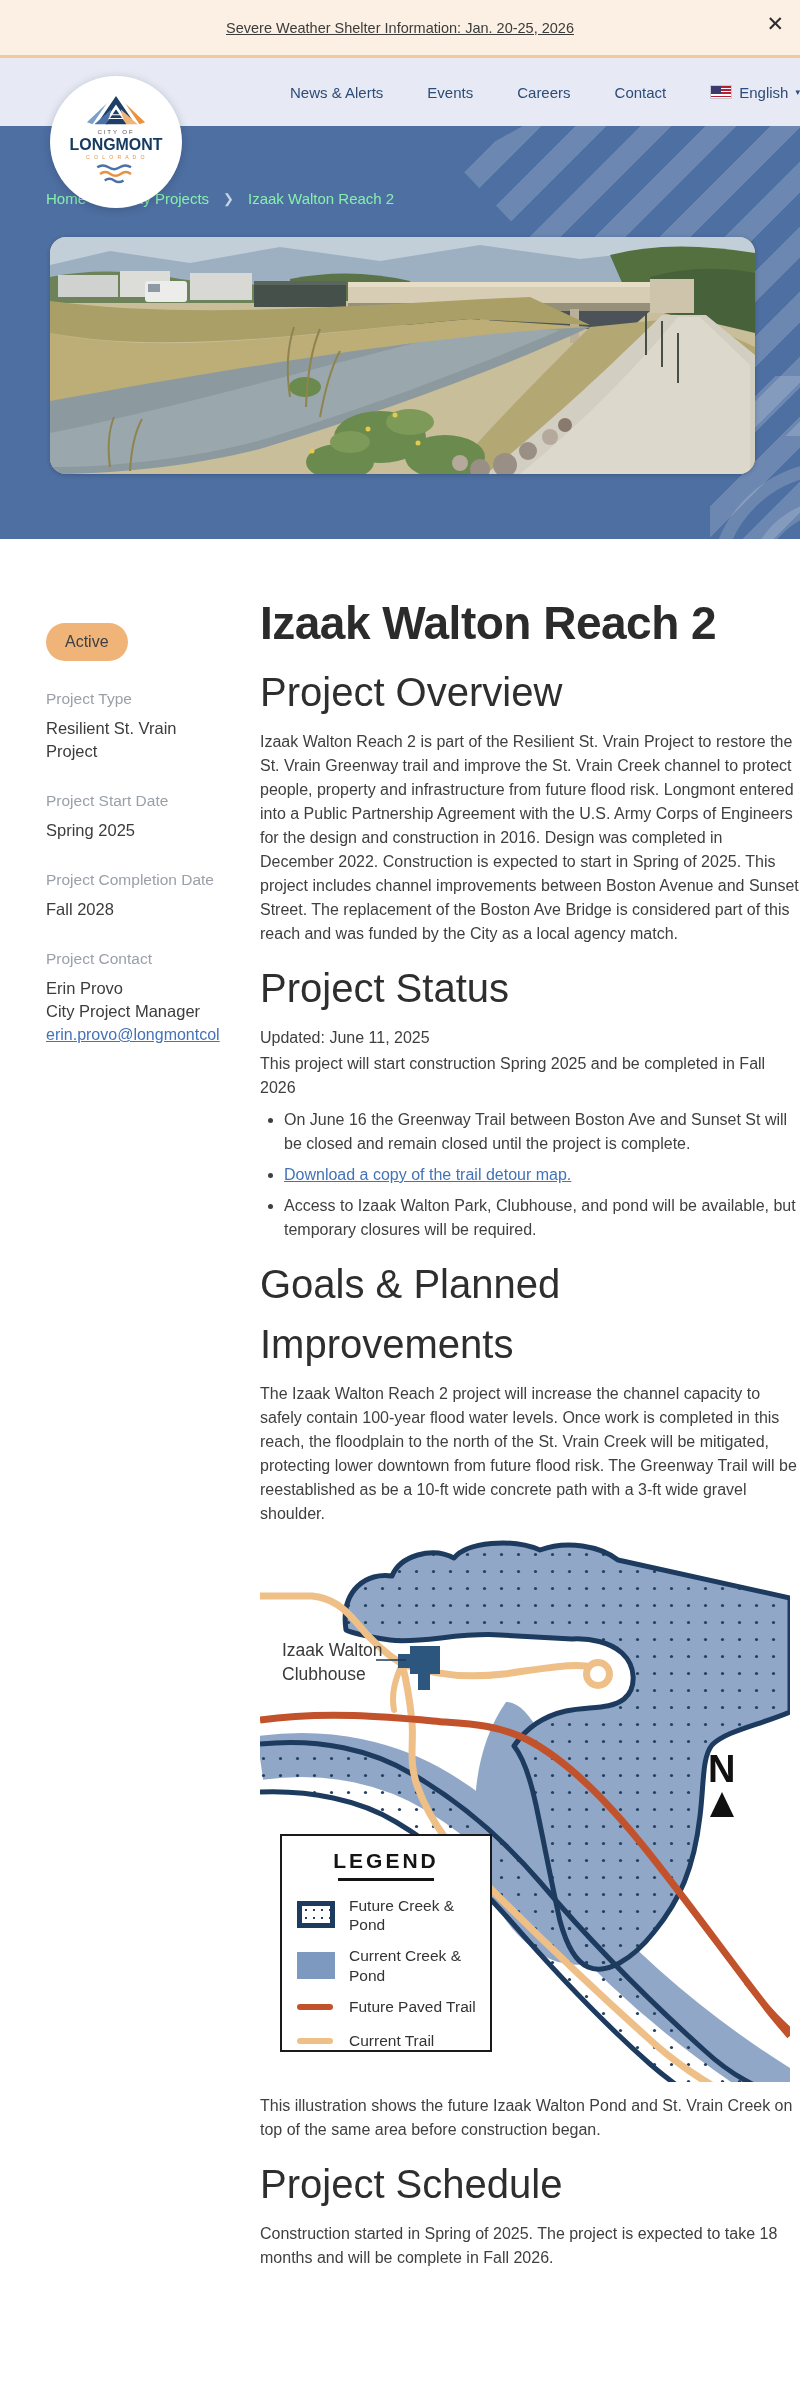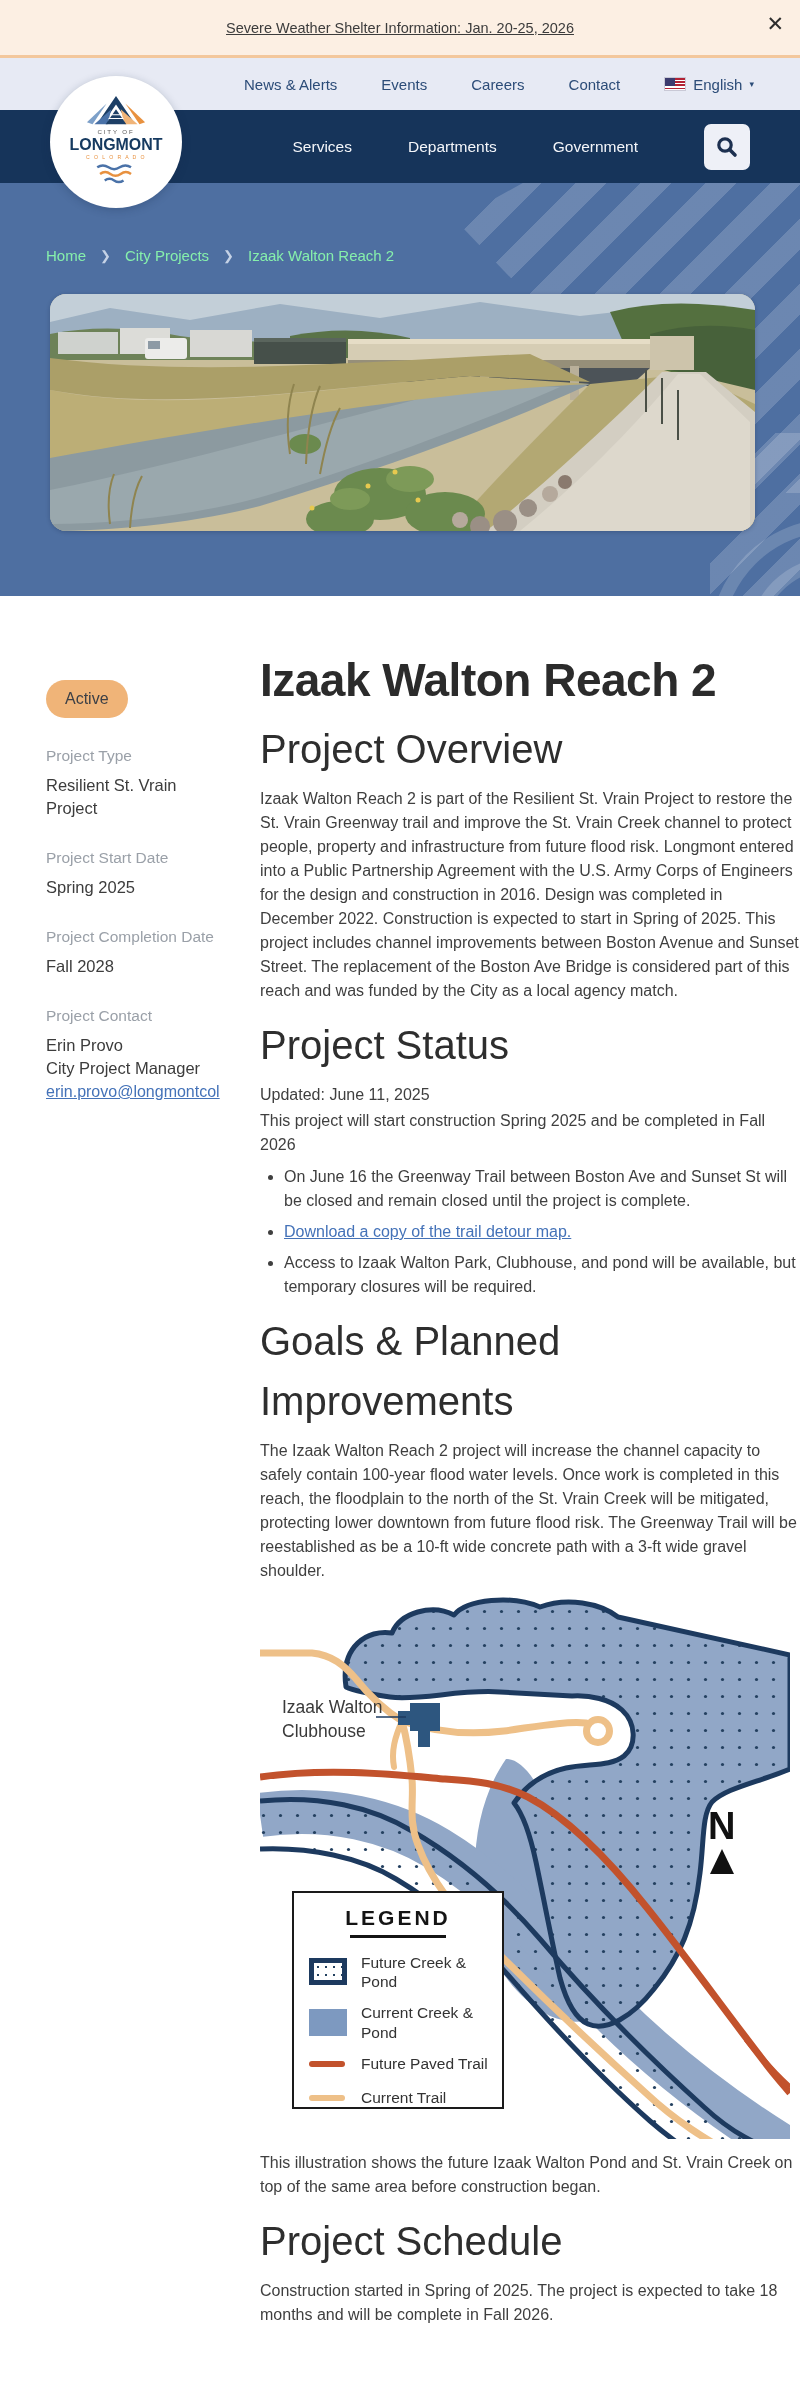--- a/index.html
+++ b/index.html
@@ -7,22 +7,22 @@
   .page { position:relative; width:800px; height:2400px; margin:0 auto; background:#fff; overflow:hidden; }
 
   
   .banner { position:relative; height:58px; background:#fcefe3; border-bottom:3px solid #f3c79c;
             display:flex; align-items:center; justify-content:center; }
   .banner a { color:#3c3c3c; font-size:14.5px; text-decoration:underline; }
   .banner .close { position:absolute; right:16px; top:13px; font-size:21px; color:#2d2d2d;
                    cursor:pointer; line-height:1; font-weight:400; }
 
   
-  .utility { height:52px; background:#e7eaf4; display:flex; align-items:center;
-             justify-content:flex-end; padding-right:46px; gap:44px; }
+  .utility { height:68px; background:#e7eaf4; display:flex; align-items:center;
+             justify-content:flex-end; gap:44px; }
   .utility a { color:#2c4c78; font-size:15px; text-decoration:none; }
   .lang { display:flex; align-items:center; gap:7px; color:#2c4c78; font-size:15px; cursor:pointer; }
   .flag { width:22px; height:14px; display:inline-block; border:0.5px solid #c9c9d6;
           background: linear-gradient(#3c3b6e,#3c3b6e) left top/10px 8px no-repeat,
                       repeating-linear-gradient(#b22234 0 1.6px, #fff 1.6px 3.2px); }
   .caret { font-size:9px; color:#2c4c78; }
 
   
   .mainnav { height:73px; background:#16345a; display:flex; align-items:center;
              justify-content:flex-end; padding-right:50px; gap:56px; }
@@ -67,21 +67,21 @@
        margin-top:12px; margin-bottom:8px; }
   .main p { font-size:16px; color:#3f3f3f; line-height:1.5; width:540px; margin-bottom:8px; }
   .main ul { margin:4px 0 6px 24px; width:516px; }
   .main li { font-size:16px; color:#3f3f3f; line-height:1.5; margin-bottom:7px; }
   .main a.textlink { color:#4472b8; text-decoration:underline; }
   .updated { margin-bottom:2px !important; }
 
   
   .map-wrap { position:relative; width:530px; height:548px; margin:8px 0 12px 0; background:#fff; }
   .legend { position:absolute; left:20px; top:300px; width:212px; height:218px;
-            background:#fff; border:2.5px solid #1a1a1a; padding-top:13px;margin-left:12px; }
+            background:#fff; border:2.5px solid #1a1a1a; padding-top:13px; }
   .legend-title { text-align:center; font-size:21px; font-weight:700; letter-spacing:3px; color:#141414; }
   .legend-rule { width:96px; height:2.5px; background:#141414; margin:5px auto 15px auto; }
   .lg-row { display:flex; align-items:center; gap:14px; margin:0 0 12px 15px; }
   .lg-row.lines { margin-bottom:15px; }
   .lg-label { font-size:15.5px; color:#333; line-height:1.25; }
   .sw-box { width:38px; height:27px; flex:0 0 38px; }
   .sw-future { border:5px solid #1d3a5f; background-color:#fff;
                background-image:radial-gradient(#23405f 1px, transparent 1.2px); background-size:8px 8px; }
   .sw-current { background:#7d99c0; }
   .sw-line { width:38px; flex:0 0 38px; display:flex; align-items:center; }
@@ -106,31 +106,20 @@
     <a href="#">Events</a>
     <a href="#">Careers</a>
     <a href="#">Contact</a>
     <span class="lang">
       <span class="flag"></span>
       <span>English</span>
       <span class="caret">▾</span>
     </span>
   </div>
 
-  <div class="mainnav">
-    <a href="#">Services</a>
-    <a href="#">Departments</a>
-    <a href="#">Government</a>
-    <button class="search-btn">
-      <svg width="24" height="24" viewBox="0 0 24 24">
-        <circle cx="10" cy="10" r="6.2" fill="none" stroke="#1d3050" stroke-width="3.2"></circle>
-        <line x1="14.8" y1="14.8" x2="20" y2="20" stroke="#1d3050" stroke-width="3.6" stroke-linecap="round"></line>
-      </svg>
-    </button>
-  </div>
 
   <div class="logo">
     <svg width="122" height="122" viewBox="0 0 130 130">
       <circle cx="65" cy="65" r="64" fill="#ffffff"></circle>
       <g>
         <path d="M65,16 L46,44 L52,44 L65,25 L78,44 L84,44 Z" fill="#1d3f66"></path>
         <path d="M60,30 L42,46 L56,46 Z" fill="#4a72a8"></path>
         <path d="M55,24 L34,44 L40,46 Z" fill="#7da0c9"></path>
         <path d="M70,30 L88,46 L74,46 Z" fill="#f0b478"></path>
         <path d="M75,24 L96,44 L90,46 Z" fill="#e8913f"></path>

